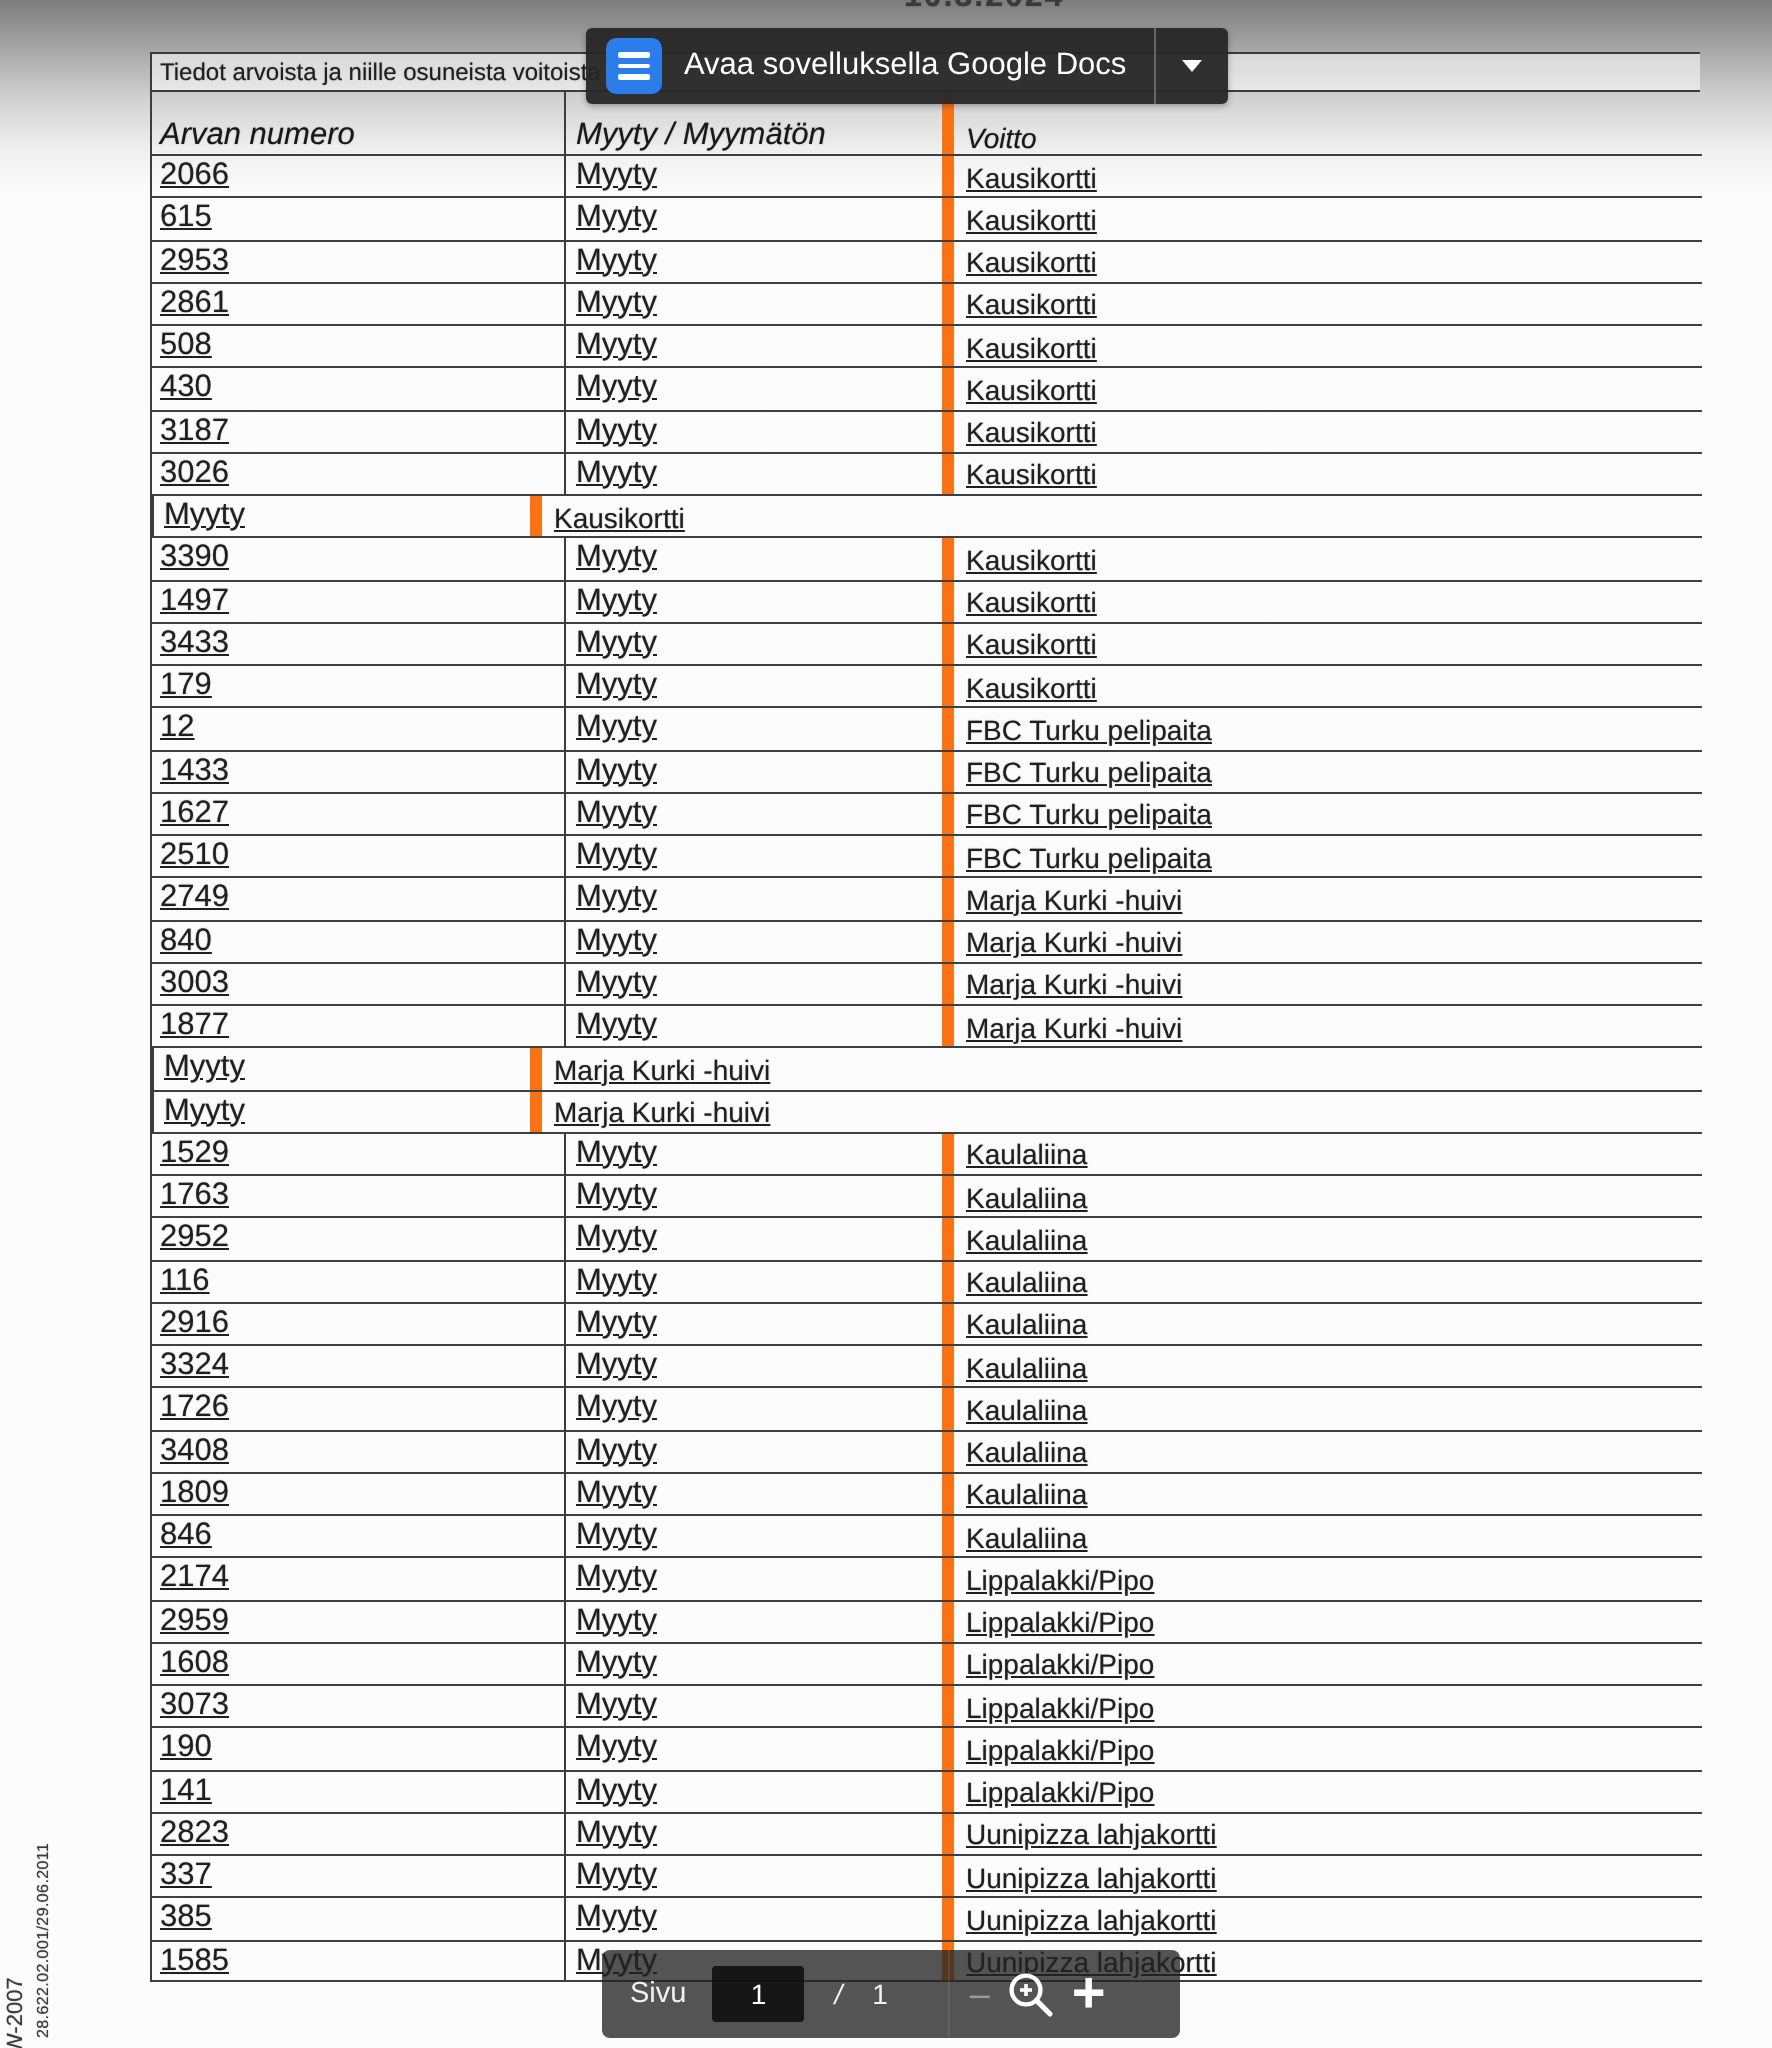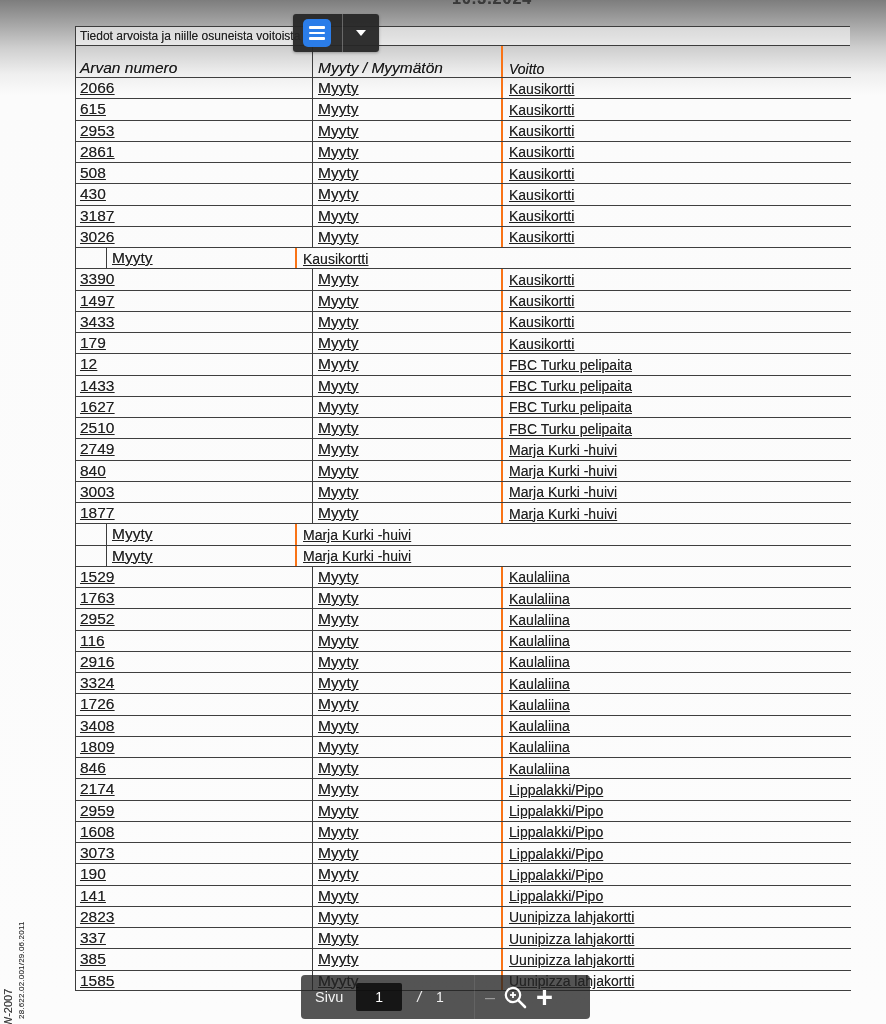--- a/index.html
+++ b/index.html
@@ -15,22 +15,22 @@
     border:1px solid #3c3c3c;border-right:none;background:rgba(255,255,255,.55);
     font-size:12px;line-height:18px;padding-left:4px;white-space:nowrap;overflow:hidden;}
   .tbl{position:absolute;left:75px;top:46px;width:776px;box-sizing:border-box;border-left:1px solid #3c3c3c;}
   .hrow{display:flex;height:31px;box-sizing:border-box;font-style:italic;}
   .hc{display:flex;align-items:flex-end;box-sizing:border-box;padding:0 0 3px 4px;
       font-size:11.5px;color:#181818;white-space:nowrap;}
   .row{display:flex;height:21.26px;box-sizing:border-box;border-top:1px solid #3f3f3f;text-decoration:underline;}
   .row:last-child{border-bottom:1px solid #3f3f3f;}
   .c{box-sizing:border-box;white-space:nowrap;overflow:visible;}
   .c1{width:206px;padding:1px 0 0 4px;font-size:15.5px;}
-  .c2{width:189px;border-left:1px solid #3c3c3c;padding:1px 0 0 5px;font-size:15.5px;margin-left:30px;}
-  .c3{flex:1;border-left:2px solid #f97316;padding:2.5px 0 0 6px;font-size:14px;}
+  .c2{width:189px;border-left:1px solid #3c3c3c;padding:1px 0 0 5px;font-size:15.5px;}
+  .c3{flex:1;border-left:6px solid #f97316;padding:2.5px 0 0 6px;font-size:14px;}
   .margin-note{position:absolute;transform:rotate(-90deg);transform-origin:left top;color:#3a3a3a;white-space:nowrap;}
   .note-big{left:2px;top:1027px;font-size:11px;}
   .note-small{left:17px;top:1019px;font-size:8px;letter-spacing:.2px;}
   
   .open-with{position:absolute;left:293px;top:14px;height:38px;display:flex;align-items:center;
     background:rgba(38,38,38,.95);border-radius:3px;box-shadow:0 1px 3px rgba(0,0,0,.3);z-index:10;cursor:pointer;}
   .docs-icon{width:28px;height:28px;margin:0 11px 0 10px;border-radius:5px;display:flex;flex-direction:column;
     justify-content:center;align-items:center;gap:3px;}
   .docs-icon .bar{width:16px;height:2.6px;background:#fff;border-radius:1px;}
   .open-label{color:#fff;font-size:15.5px;padding-right:14px;white-space:nowrap;}
@@ -285,20 +285,21 @@
   <div class="margin-note note-big scan-text">W-2007</div>
   <div class="margin-note note-small scan-text">28.622.02.001/29.06.2011</div>
 </div>
 
 <div class="open-with">
   <div class="docs-icon" id="docs-icon" style="background: rgb(43, 125, 233);">
     <div class="bar"></div>
       <div class="bar"></div>
       <div class="bar"></div>
   </div>
+  <div class="open-label">Avaa sovelluksella Google Docs</div>
   <div class="btn-divider"></div>
   <div class="dd-arrow-wrap">
     <div class="dd-arrow"></div>
   </div>
 </div>
 
 <div class="toolbar">
   <span class="tb-label">Sivu</span>
   <input class="page-input" value="1" style="">
   <span class="tb-slash">/</span>

